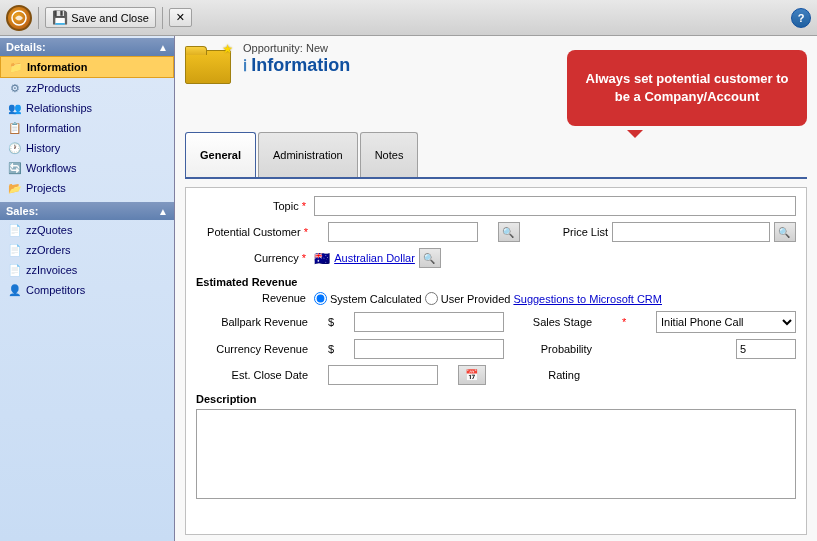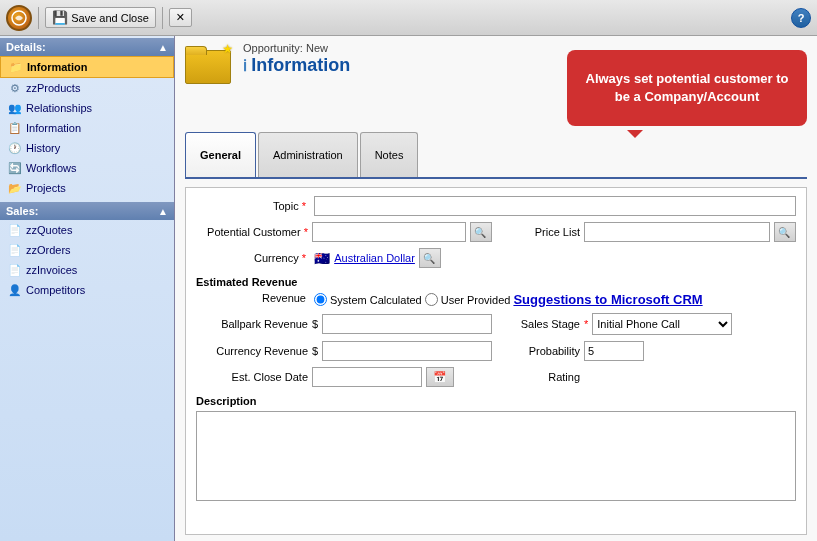--- a/index.html
+++ b/index.html
@@ -252,31 +252,31 @@
       display: flex; align-items: center; gap: 4px;
     }
     .currency-flag { font-size: 13px; }
     .currency-link { color: #0000cc; text-decoration: underline; cursor: pointer; }
 
     
     .revenue-row { display: flex; align-items: flex-start; margin-bottom: 6px; gap: 8px; }
     .revenue-label { width: 110px; text-align: right; font-size: 11px; flex-shrink: 0; }
     .radio-group { display: flex; gap: 3px; align-items: center; }
     .radio-option { display: flex; align-items: center; gap: 3px; font-size: 11px; cursor: pointer; }
-    .crm-link { color: #0000cc; text-decoration: underline; cursor: pointer; font-size: 13px; font-weight: bold; }
+    .crm-link { color: #0000cc; text-decoration: underline; cursor: pointer; font-size: 11px; }
 
     
     .two-col-row {
       display: flex;
       margin-bottom: 6px;
       gap: 8px;
       align-items: center;
     }
-    .col-left { display: flex; align-items: center; gap: 4px; flex: 1; }
-    .col-right { display: flex; align-items: center; gap: 4px; flex: 1; }
+    .col-left { display: flex; align-items: center; gap: 20px; flex: 1; }
+    .col-right { display: flex; align-items: center; gap: 4px; flex: 1; justify-content: space-between; }
     .col-label { font-size: 11px; color: #000; flex-shrink: 0; }
     .col-label-right { width: 80px; text-align: right; flex-shrink: 0; }
     .dollar-sign { font-size: 11px; }
     .col-input { flex: 1; height: 20px; border: 1px solid #a0a0a0; padding: 1px 3px; font-size: 11px; }
     .col-select { width: 140px; height: 22px; border: 1px solid #a0a0a0; font-size: 11px; background: #fff; }
     .col-number { width: 60px; height: 20px; border: 1px solid #a0a0a0; padding: 1px 3px; font-size: 11px; }
     .date-input { width: 110px; height: 20px; border: 1px solid #a0a0a0; padding: 1px 3px; font-size: 11px; }
     .cal-btn {
       width: 28px; height: 20px;
       background: linear-gradient(to bottom, #e8e8e8, #d0d0d0);

